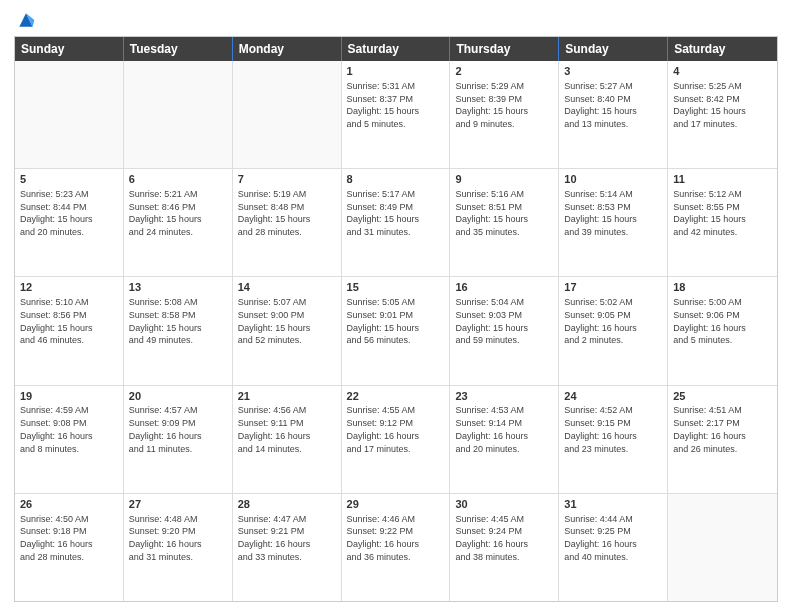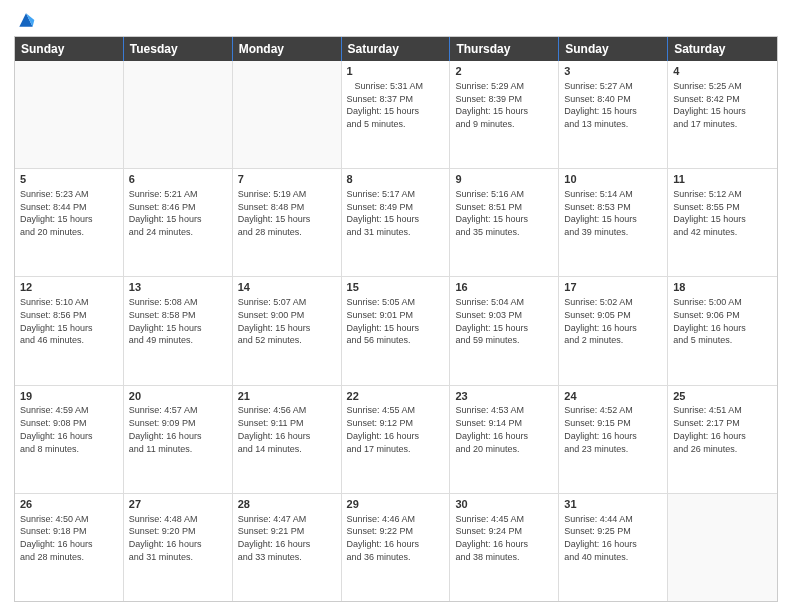--- a/index.html
+++ b/index.html
@@ -147,21 +147,21 @@
         <div class="cal-header-cell">Saturday</div>
         <div class="cal-header-cell">Thursday</div>
         <div class="cal-header-cell">Sunday</div>
         <div class="cal-header-cell">Saturday</div>
       </div>
     <div class="cal-body">
     <div class="cal-row">
           <div class="cal-cell empty"></div>
           <div class="cal-cell empty"></div>
           <div class="cal-cell empty"></div>
-          <div class="cal-cell"><span class="day-num">1</span><span class="info" style="white-space: pre-line; margin-left: 8px;">Sunrise: 5:31 AM
+          <div class="cal-cell"><span class="day-num">1</span><span class="info" style="white-space: pre-line;">Sunrise: 5:31 AM
 Sunset: 8:37 PM
 Daylight: 15 hours
 and 5 minutes.</span></div>
           <div class="cal-cell"><span class="day-num">2</span><span class="info" style="white-space: pre-line;">Sunrise: 5:29 AM
 Sunset: 8:39 PM
 Daylight: 15 hours
 and 9 minutes.</span></div>
           <div class="cal-cell"><span class="day-num">3</span><span class="info" style="white-space: pre-line;">Sunrise: 5:27 AM
 Sunset: 8:40 PM
 Daylight: 15 hours

